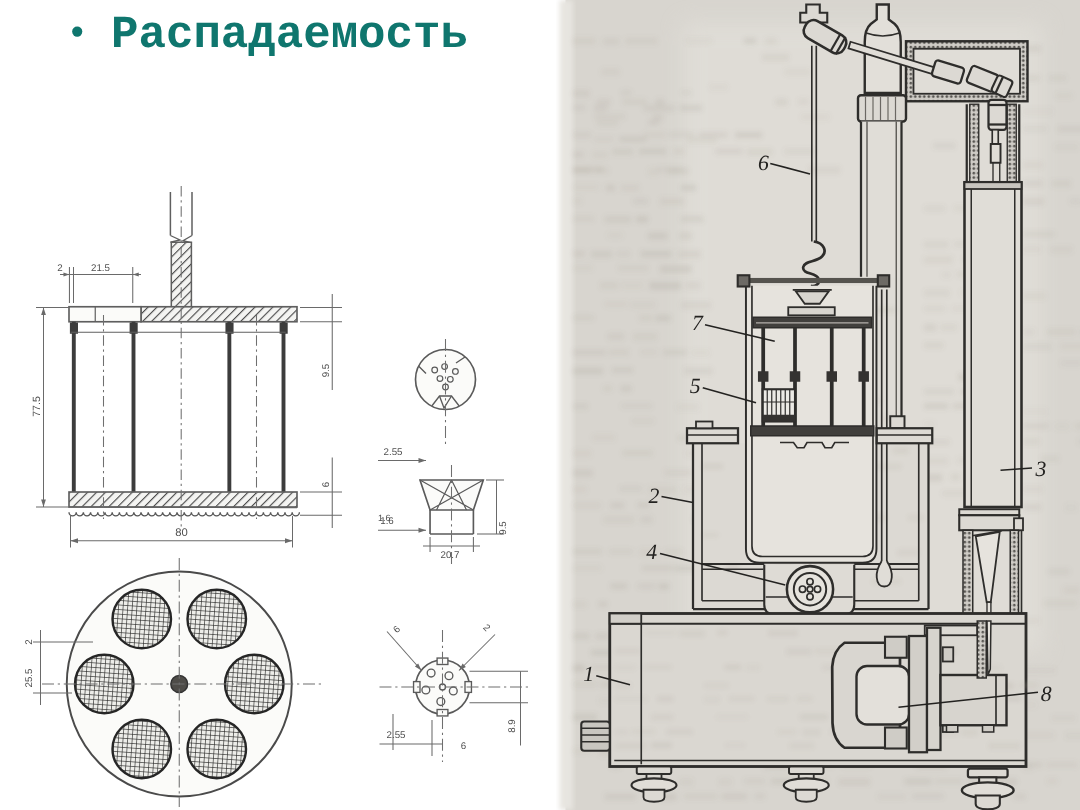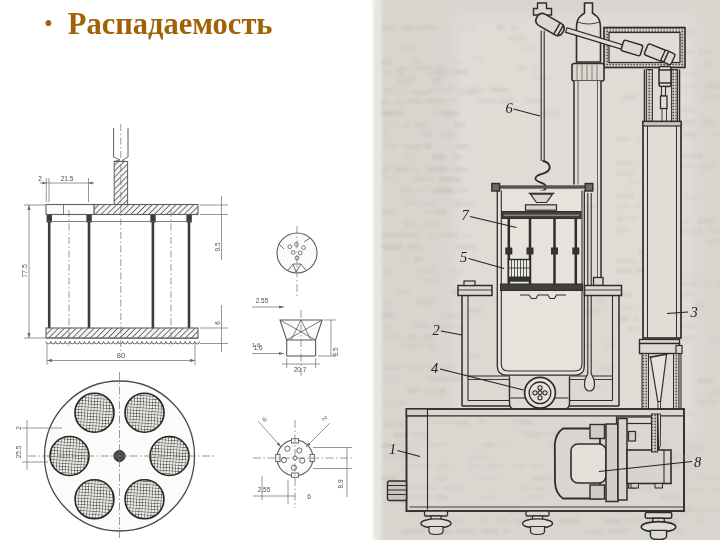--- a/index.html
+++ b/index.html
@@ -1,15 +1,15 @@
 <!DOCTYPE html>
 <html><head><meta charset="utf-8">
 <style>
 html,body{margin:0;padding:0;width:720px;height:540px;background:#ffffff;overflow:hidden}
-#title{position:absolute;left:44px;top:7px;font-family:Liberation Serif, serif;font-size:30.5px;font-weight:bold;color:#a16207;letter-spacing:0px}
+#title{position:absolute;left:44px;top:7px;font-family:Liberation Mono, monospace;font-size:30.5px;font-weight:bold;color:#0f766e;letter-spacing:0px}
 #title .b{font-size:25px;vertical-align:2px;margin-right:15px;font-weight:normal}
 </style></head>
 <body>
 <svg width="720" height="540" viewBox="0 0 720 540">
     <defs>
 <pattern id="hatch" width="4.2" height="4.2" patternTransform="rotate(45)" patternUnits="userSpaceOnUse">
   <rect width="4.2" height="4.2" fill="#f4f4f2"></rect>
         <line x1="0" y1="0" x2="0" y2="4.2" stroke="#4a4a4a" stroke-width="1.5"></line>
 </pattern>
 <pattern id="grid" width="3.05" height="3.05" patternUnits="userSpaceOnUse" patternTransform="rotate(4)">

